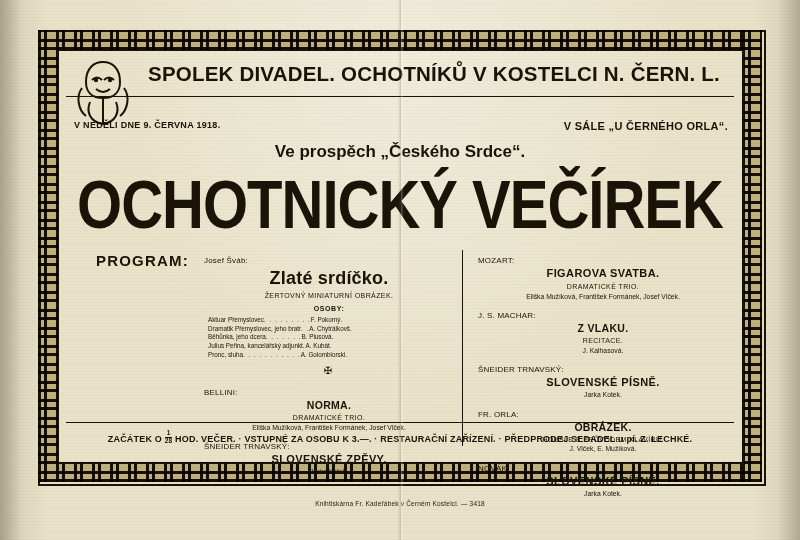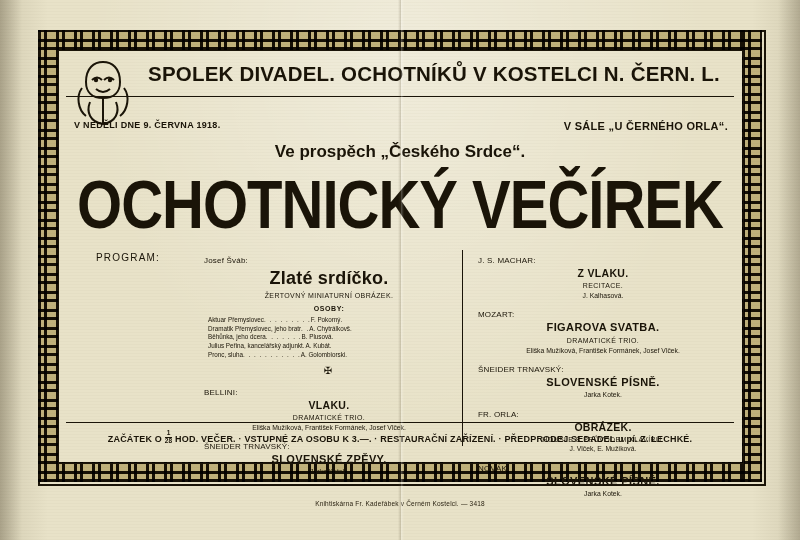--- a/index.html
+++ b/index.html
@@ -164,22 +164,22 @@
     line-height: 58px;
     letter-spacing: -1px;
     transform: scaleY(1.18);
     transform-origin: top center;
   }
 
   .program-label {
     position: absolute;
     left: 32px;
     top: 198px;
-    font-size: 10px;
-    font-weight: normal;
+    font-size: 15px;
+    font-weight: bold;
     letter-spacing: 1.2px;
   }
 
   
   .col {
     position: absolute;
     top: 192px;
     font-size: 8px;
     line-height: 1.25;
   }
@@ -364,42 +364,42 @@
             <div class="cast-row"><span>Aktuar Přemyslovec</span><span class="cast-dots">. . . . . . . . .</span><span>F. Pokorný.</span></div>
             <div class="cast-row"><span>Dramatik Přemyslovec, jeho bratr</span><span class="cast-dots"> . .</span><span>A. Chytrálkovš.</span></div>
             <div class="cast-row"><span>Běhůnka, jeho dcera</span><span class="cast-dots">. . . . . . .</span><span>B. Plusová.</span></div>
             <div class="cast-row"><span>Julius Peřina, kancelářský adjunkt</span><span class="cast-dots"> .</span><span>A. Kubát.</span></div>
             <div class="cast-row"><span>Pronc, sluha</span><span class="cast-dots">. . . . . . . . . . .</span><span>A. Golombiorski.</span></div>
           </div>
           <div class="ornament">✠</div>
         </div>
         <div>
           <div class="composer">BELLINI:</div>
-          <div class="piece piece-sm">VLAKU.</div>
+          <div class="piece piece-sm">NORMA.</div>
           <div class="sub">DRAMATICKÉ TRIO.</div>
           <div class="perf">Eliška Mužíková, František Formánek, Josef Vlček.</div>
         </div>
         <div>
           <div class="composer">ŠNEIDER TRNAVSKÝ:</div>
           <div class="piece piece-mid">SLOVENSKÉ ZPĚVY.</div>
           <div class="perf">Jarka Kotek.</div>
         </div>
       </div>
     <div class="col col-right" id="col-right">
+        <div>
+          <div class="composer">MOZART:</div>
+          <div class="piece piece-mid">FIGAROVA SVATBA.</div>
+          <div class="sub">DRAMATICKÉ TRIO.</div>
+          <div class="perf">Eliška Mužíková, František Formánek, Josef Vlček.</div>
+        </div>
         <div>
           <div class="composer">J. S. MACHAR:</div>
           <div class="piece piece-sm">Z VLAKU.</div>
           <div class="sub">RECITACE.</div>
           <div class="perf">J. Kalhasová.</div>
-        </div>
-        <div>
-          <div class="composer">MOZART:</div>
-          <div class="piece piece-mid">FIGAROVA SVATBA.</div>
-          <div class="sub">DRAMATICKÉ TRIO.</div>
-          <div class="perf">Eliška Mužíková, František Formánek, Josef Vlček.</div>
         </div>
         <div>
           <div class="composer">ŠNEIDER TRNAVSKÝ:</div>
           <div class="piece piece-mid">SLOVENSKÉ PÍSNĚ.</div>
           <div class="perf">Jarka Kotek.</div>
         </div>
         <div>
           <div class="composer">FR. ORLA:</div>
           <div class="piece piece-sm">OBRÁZEK.</div>
           <div class="sub">HOUSLE S PRŮVODEM KLAVÍRU.</div>

